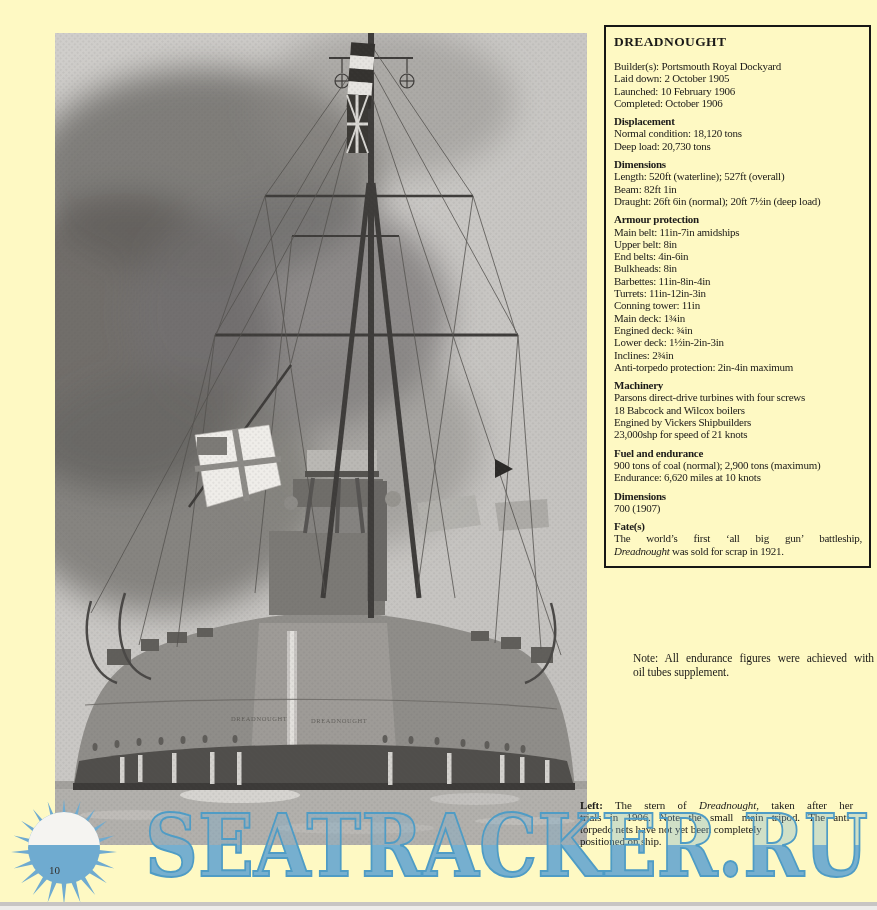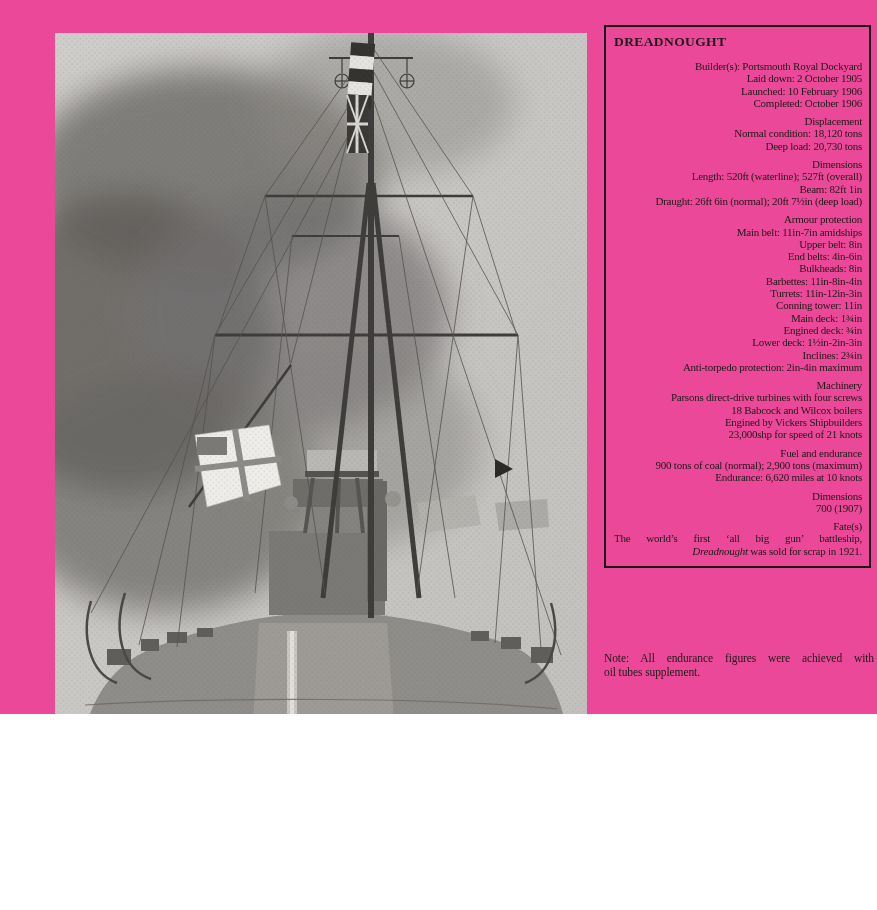--- a/index.html
+++ b/index.html
@@ -1,30 +1,30 @@
 <!DOCTYPE html>
 <html><head>
 <meta charset="utf-8">
 <style>
   html,body{margin:0;padding:0;background:#ffffff;}
-  .page{position:relative;width:877px;height:714px;background:#ec4899;overflow:hidden;
+  .page{position:relative;width:877px;height:910px;background:#fef9c3;overflow:hidden;
         font-family:"Liberation Serif", serif;color:#1c1b19;}
   .photo{position:absolute;left:55px;top:33px;z-index:1;}
   .specbox{position:absolute;left:604px;top:25px;width:267px;box-sizing:border-box;
            border:2px solid #171716;padding:6px 7px 9px 8px;z-index:2;}
   .spec-title{font-weight:bold;font-size:13.5px;letter-spacing:.4px;margin:1px 0 10px 0;}
   .spec-section{margin-top:6px;}
   .spec-section:first-child{margin-top:0;}
-  .spec-header{font-weight:normal;}
-  .spec-header,.spec-line{font-size:11px;line-height:12.3px;letter-spacing:-0.25px;white-space:nowrap;text-align:right;}
+  .spec-header{font-weight:bold;}
+  .spec-header,.spec-line{font-size:11px;line-height:12.3px;letter-spacing:-0.25px;white-space:nowrap;}
   .justify-line{text-align:justify;text-align-last:justify;white-space:normal;}
   .it{font-style:italic;}
   .b{font-weight:bold;}
   .note{position:absolute;left:604px;top:652px;width:270px;font-size:11.5px;line-height:13.5px;z-index:2;}
-  .note-line{letter-spacing:-0.1px;}
+  .note-line{letter-spacing:-0.1px;margin-left:29px;}
   .caption{position:absolute;left:580px;top:799px;width:273px;font-size:11px;line-height:12px;z-index:2;}
   .caption-line{letter-spacing:-0.1px;}
   .watermark{position:absolute;left:0;top:795px;z-index:5;pointer-events:none;}
   .wm{font-family:"DejaVu Serif", serif;font-weight:bold;font-size:86px;}
   .pagenum{position:absolute;left:49px;top:864px;font-size:11px;color:#33312e;z-index:6;}
   .edge-bar{position:absolute;left:0;top:902px;width:877px;height:4px;background:#c7c5c3;z-index:7;}
   .edge-bottom{position:absolute;left:0;top:906px;width:877px;height:4px;background:#edecea;z-index:7;}
 </style>
 </head>
 <body>

